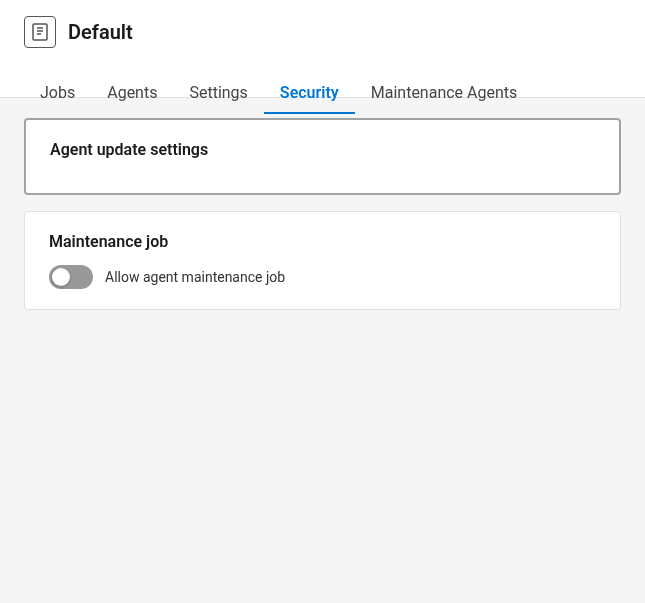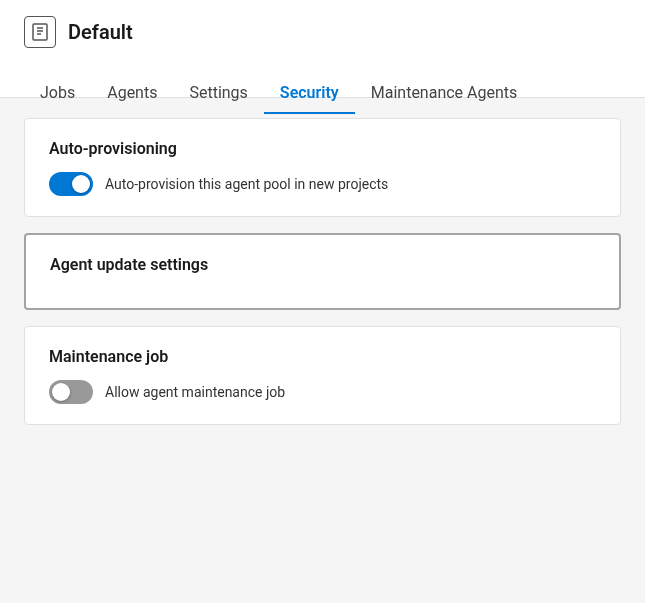--- a/index.html
+++ b/index.html
@@ -177,30 +177,20 @@
       <li class="nav-tab">Agents</li>
       <li class="nav-tab">Settings</li>
       <li class="nav-tab active">Security</li>
       <li class="nav-tab">Maintenance Agents</li>
     </ul>
   </nav>
 </div>
 
 <div class="content">
 
-  <div class="card">
-    <div class="card-title">Auto-provisioning</div>
-    <div class="toggle-row">
-      <label class="toggle on">
-        <input type="checkbox" checked="" style="">
-        <span class="toggle-slider"></span>
-      </label>
-      <span class="toggle-label">Auto-provision this agent pool in new projects</span>
-    </div>
-  </div>
 
   <div class="card highlighted">
     <div class="card-title">Agent update settings</div>
   </div>
 
   <div class="card">
     <div class="card-title">Maintenance job</div>
     <div class="toggle-row">
       <label class="toggle off">
         <input type="checkbox" style="">

